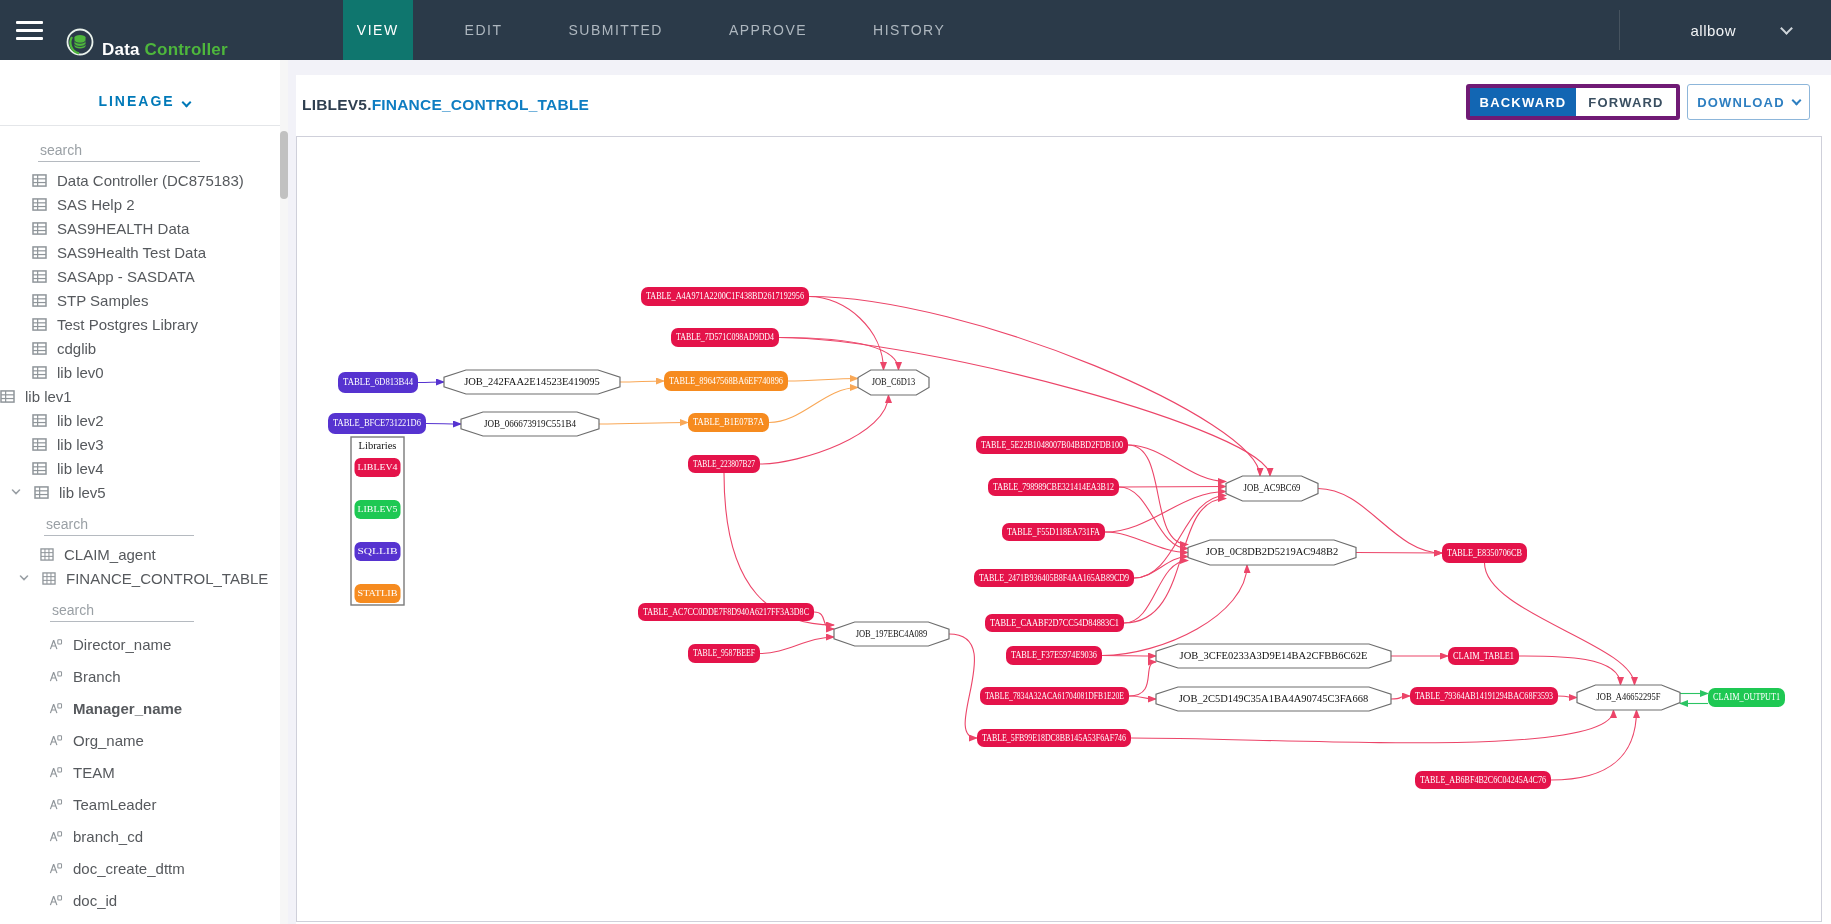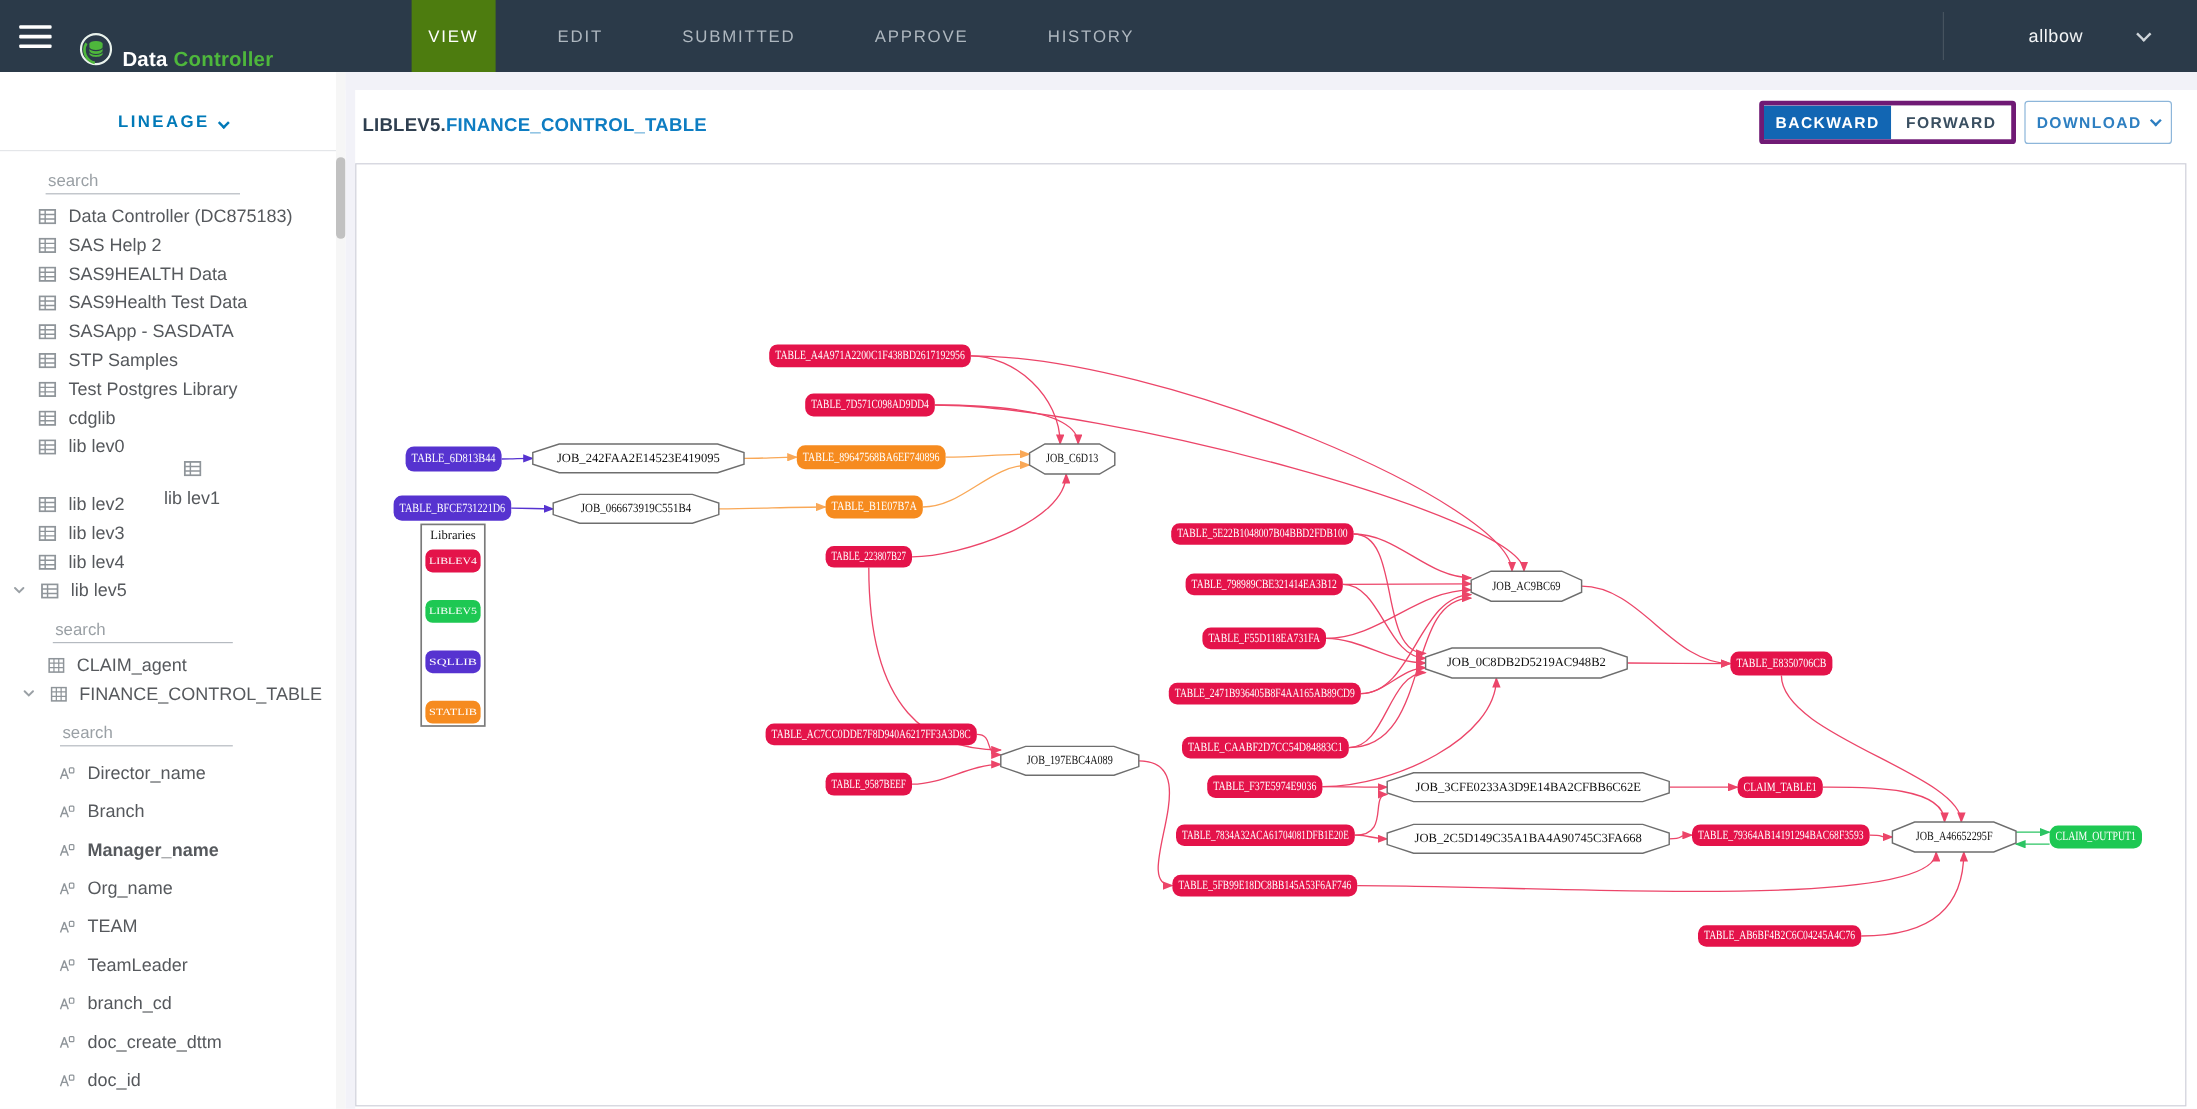--- a/index.html
+++ b/index.html
@@ -10,21 +10,21 @@
     display:flex; align-items:stretch; z-index:5; }
   .burger { width:56px; display:flex; flex-direction:column; justify-content:center; gap:5px;
     padding-left:16px; cursor:pointer; }
   .burger span { width:27px; height:3px; background:#fff; border-radius:1px; }
   .brand { display:flex; align-items:flex-end; gap:8px; margin-left:10px; }
   .brand-name { font-size:17px; font-weight:bold; color:#fff; letter-spacing:0.2px; }
   .brand-name .green { color:#4eb73c; }
   .tabs { display:flex; align-items:stretch; margin-left:96px; }
   .tab { display:flex; align-items:center; padding:0 14px; margin:0 19px; color:#aeb7bf;
     font-size:14px; letter-spacing:1.5px; cursor:pointer; }
-  .tab.active { background:#4d7c0f; color:#ffffff; margin:0 19px; }
+  .tab.active { background:#0f766e; color:#ffffff; margin:0 19px; }
   .nav-right { margin-left:auto; display:flex; align-items:center; }
   .nav-divider { width:1px; height:40px; background:#46535f; margin-right:70px; }
   .user { color:#f2f4f6; font-size:15px; letter-spacing:0.5px; cursor:pointer;
     display:flex; align-items:center; gap:46px; margin-right:40px; }
   .chev { width:9px; height:9px; border-right:2px solid #cfd5da; border-bottom:2px solid #cfd5da;
     transform:rotate(45deg); margin-top:-4px; }
   
   .sidebar { position:absolute; left:0; top:60px; width:288px; height:864px; background:#fff; }
   .side-scrollbar { position:absolute; right:0; top:0; width:8px; height:864px; background:#f6f6f6; }
   .side-thumb { position:absolute; right:0; top:71px; width:8px; height:68px; background:#c1c1c1; border-radius:4px; }
@@ -198,21 +198,21 @@
         <span style="display: flex;">
           <svg width="15" height="13" viewBox="0 0 16 14">
             <rect x="1" y="1" width="14" height="12" fill="none" stroke="#8f959a" stroke-width="1.6"></rect>
             <line x1="1" y1="5.2" x2="15" y2="5.2" stroke="#8f959a" stroke-width="1.3"></line>
             <line x1="1" y1="9.2" x2="15" y2="9.2" stroke="#8f959a" stroke-width="1.3"></line>
             <line x1="6" y1="1" x2="6" y2="13" stroke="#8f959a" stroke-width="1.3"></line>
           </svg>
         </span>
         <span>lib lev0</span>
       </div>
-      <div class="row" style="padding-left: 32px; flex-direction: column;">
+      <div class="row" style="">
         <span style="display: flex;">
           <svg width="15" height="13" viewBox="0 0 16 14">
             <rect x="1" y="1" width="14" height="12" fill="none" stroke="#8f959a" stroke-width="1.6"></rect>
             <line x1="1" y1="5.2" x2="15" y2="5.2" stroke="#8f959a" stroke-width="1.3"></line>
             <line x1="1" y1="9.2" x2="15" y2="9.2" stroke="#8f959a" stroke-width="1.3"></line>
             <line x1="6" y1="1" x2="6" y2="13" stroke="#8f959a" stroke-width="1.3"></line>
           </svg>
         </span>
         <span>lib lev1</span>
       </div>

